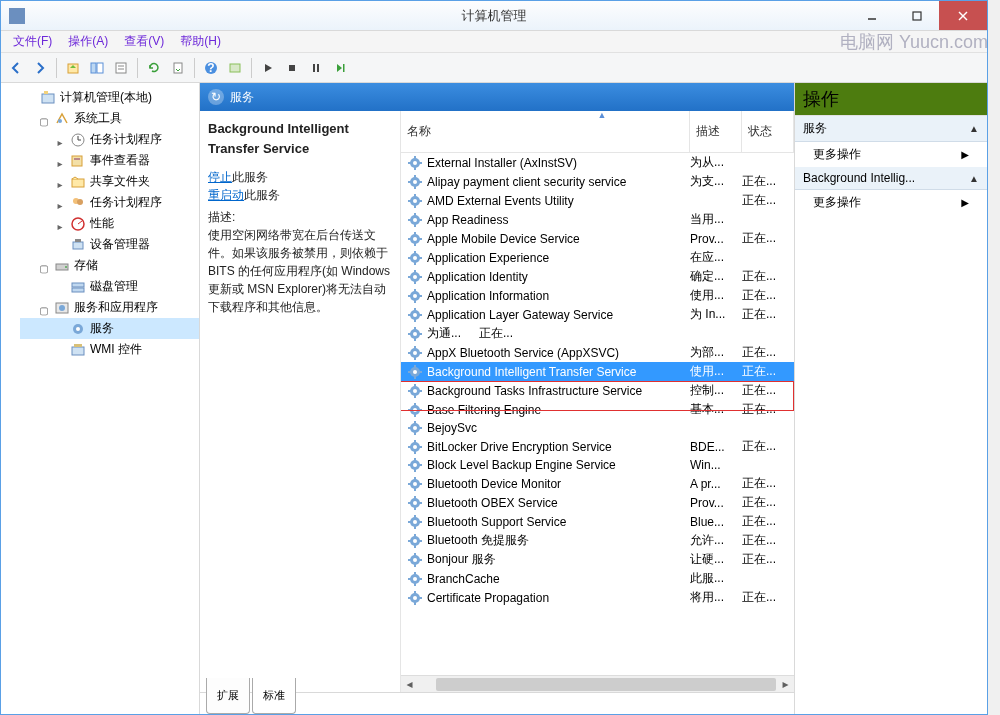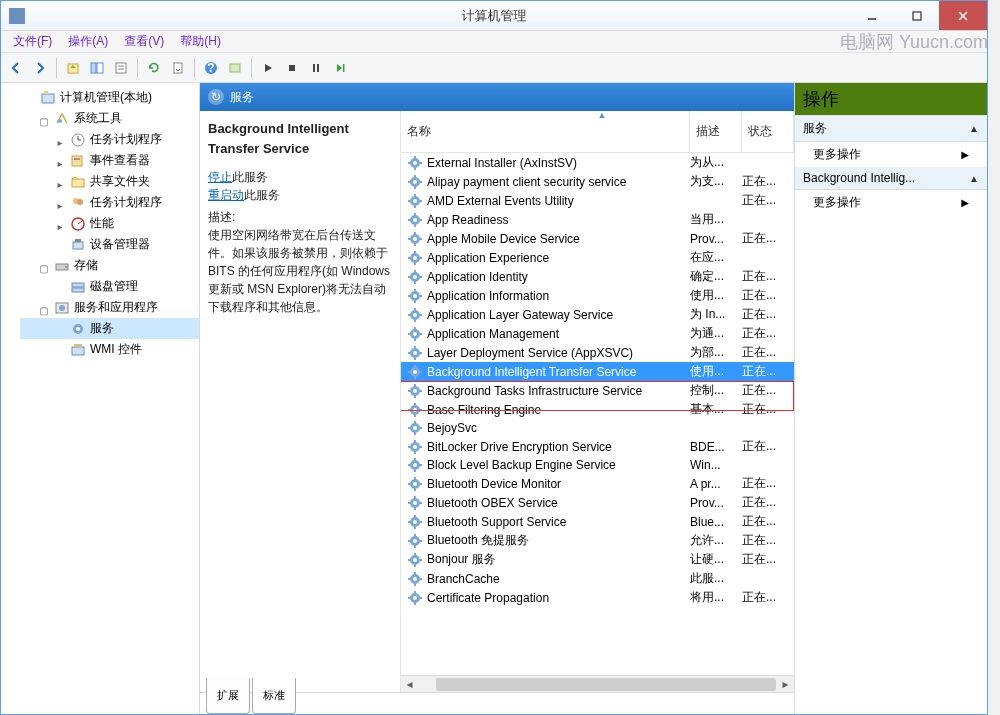--- a/index.html
+++ b/index.html
@@ -500,36 +500,35 @@
                 <span class="sicon"><svg width="16" height="16" viewBox="0 0 16 16">
                     <g class="gear">
                       <circle cx="8" cy="8" r="5"></circle>
                       <rect x="7" y="1" width="2" height="3"></rect>
                       <rect x="7" y="12" width="2" height="3"></rect>
                       <rect x="1" y="7" width="3" height="2"></rect>
                       <rect x="12" y="7" width="3" height="2"></rect>
                     </g>
                     <circle cx="8" cy="8" r="2" fill="#fff"></circle>
                   </svg></span>
-                <span class="sname">Application Management</span>
                 <span class="sdesc">为通...</span>
                 <span class="sstat">正在...</span>
               </div>
               <div class="svc-row">
                 <span class="sicon"><svg width="16" height="16" viewBox="0 0 16 16">
                     <g class="gear">
                       <circle cx="8" cy="8" r="5"></circle>
                       <rect x="7" y="1" width="2" height="3"></rect>
                       <rect x="7" y="12" width="2" height="3"></rect>
                       <rect x="1" y="7" width="3" height="2"></rect>
                       <rect x="12" y="7" width="3" height="2"></rect>
                     </g>
                     <circle cx="8" cy="8" r="2" fill="#fff"></circle>
                   </svg></span>
-                <span class="sname">Layer Deployment Service (AppXSVC)</span>
+                <span class="sname">AppX Bluetooth Service (AppXSVC)</span>
                 <span class="sdesc">为部...</span>
                 <span class="sstat">正在...</span>
               </div>
               <div class="svc-row selected">
                 <span class="sicon"><svg width="16" height="16" viewBox="0 0 16 16">
                     <g class="gear">
                       <circle cx="8" cy="8" r="5"></circle>
                       <rect x="7" y="1" width="2" height="3"></rect>
                       <rect x="7" y="12" width="2" height="3"></rect>
                       <rect x="1" y="7" width="3" height="2"></rect>

